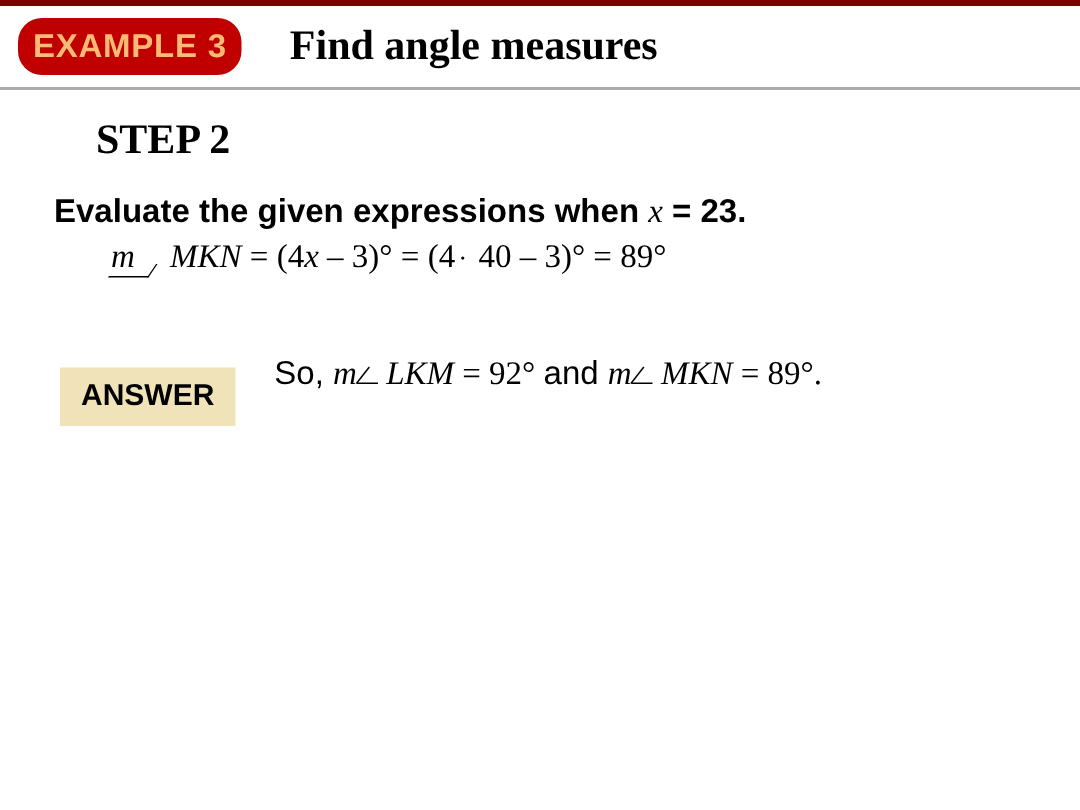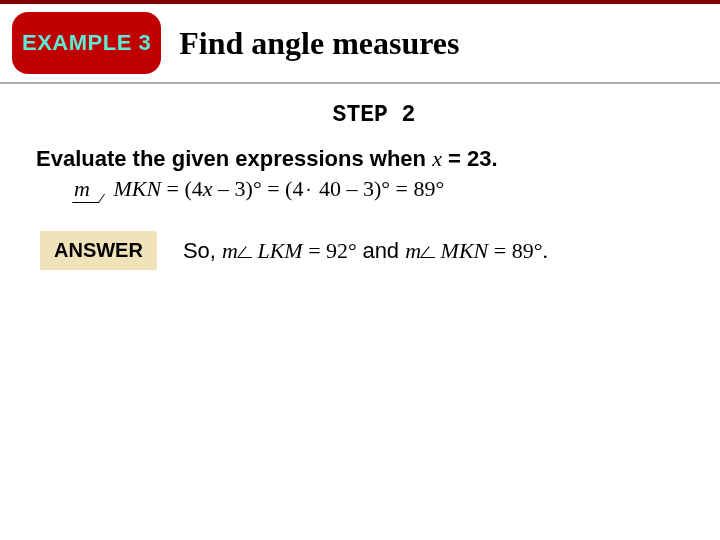--- a/index.html
+++ b/index.html
@@ -17,52 +17,51 @@
     background: #800000;
     width: 100%;
   }
   .header {
     display: flex;
     align-items: center;
     padding: 8px 16px 8px 12px;
   }
   .example-badge {
     background: #c00000;
-    color: #5eead4;
+    color: #fdba74;
     font-family: Arial, sans-serif;
     font-weight: bold;
     font-size: 22px;
-    padding: 18px 10px;
+    padding: 6px 10px;
     border-radius: 16px;
-    margin-right: 18px;
+    margin-right: 32px;
     letter-spacing: 0.5px;
   }
   .title {
     font-family: "Times New Roman", serif;
     font-weight: bold;
-    font-size: 32px;
+    font-size: 28px;
     color: #000;
   }
   .divider {
     height: 2px;
     background: #aaaaaa;
     width: 100%;
   }
   .content {
     padding: 18px 36px 0 36px;
     font-size: 22px;
     color: #000;
   }
   .step-label {
-    font-family: Liberation Mono, monospace;
+    font-family: Liberation Serif, serif;
     font-weight: bold;
-    font-size: 23px;
+    font-size: 28px;
     margin-left: 28px;
     margin-bottom: 18px;
-    text-align: center;
   }
   .prompt {
     font-family: Arial, sans-serif;
     font-weight: bold;
     font-size: 22px;
   }
   .prompt .ital { font-style: italic; font-family: "Times New Roman", serif; font-weight: normal; }
   .eq-line {
     font-family: "Times New Roman", serif;
     font-size: 22px;
@@ -116,20 +115,21 @@
     margin-top: 26px;
     margin-left: 4px;
   }
   .answer-box {
     background: #f0e3ba;
     font-family: Arial, sans-serif;
     font-weight: bold;
     font-size: 20px;
     padding: 8px 14px;
     margin-right: 26px;
+    margin-top: 32px;
   }
   .answer-text {
     font-family: "Times New Roman", serif;
     font-size: 22px;
   }
   .answer-text .sans { font-family: Arial, sans-serif; font-weight: normal; }
 </style>
 </head>
 <body>
 

